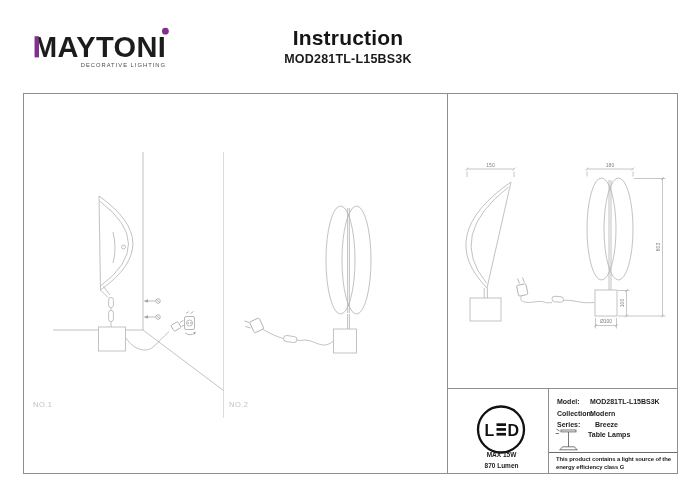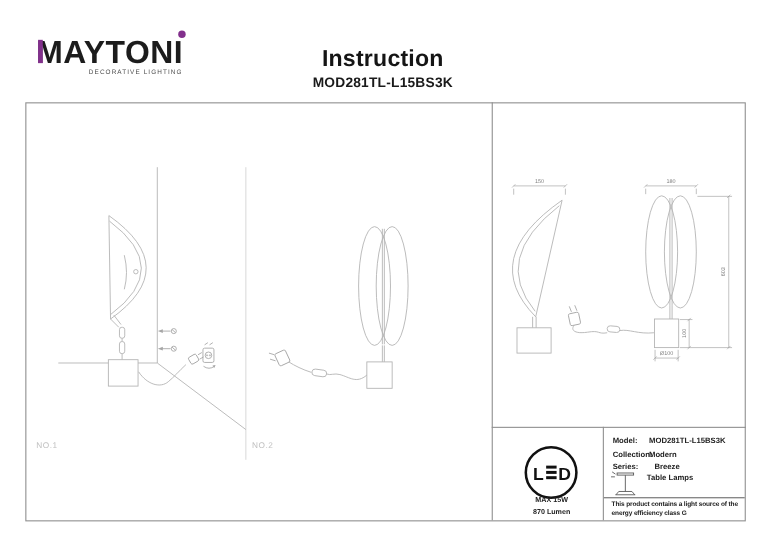--- a/index.html
+++ b/index.html
@@ -1,21 +1,21 @@
 <!DOCTYPE html>
 <html><head>
 <meta charset="utf-8">
 <style>
   html,body{margin:0;padding:0;background:#fff;}
   body{width:700px;height:495px;position:relative;overflow:hidden;
        font-family:"Liberation Sans","DejaVu Sans",sans-serif;color:#1f1f1f;}
   .abs{position:absolute;}
   
   .title-block{left:223px;top:26px;width:250px;text-align:center;}
-  .page-title{font-size:21px;font-weight:bold;color:#151515;letter-spacing:.2px;margin-top:16px;}
+  .page-title{font-size:21px;font-weight:bold;color:#151515;letter-spacing:.2px;}
   .model-number{font-size:12.5px;font-weight:bold;color:#1a1a1a;margin-top:2px;letter-spacing:.2px;}
   
   .frame{left:23px;top:93px;width:653px;height:379px;border:1px solid #8f8f8f;background:#fff;}
   .div-v1{left:447px;top:93px;width:1px;height:380px;background:#8f8f8f;}
   .div-vlight{left:223px;top:152px;width:1px;height:266px;background:#dcdcdc;}
   .div-h{left:447px;top:388px;width:231px;height:1px;background:#8f8f8f;}
   .div-v2{left:548px;top:388px;width:1px;height:85px;background:#8f8f8f;}
   .note-sep{left:549px;top:452px;width:128px;height:1px;background:#6b6b6b;}
   
   .spec-label{font-size:7px;font-weight:bold;color:#222;white-space:nowrap;}

